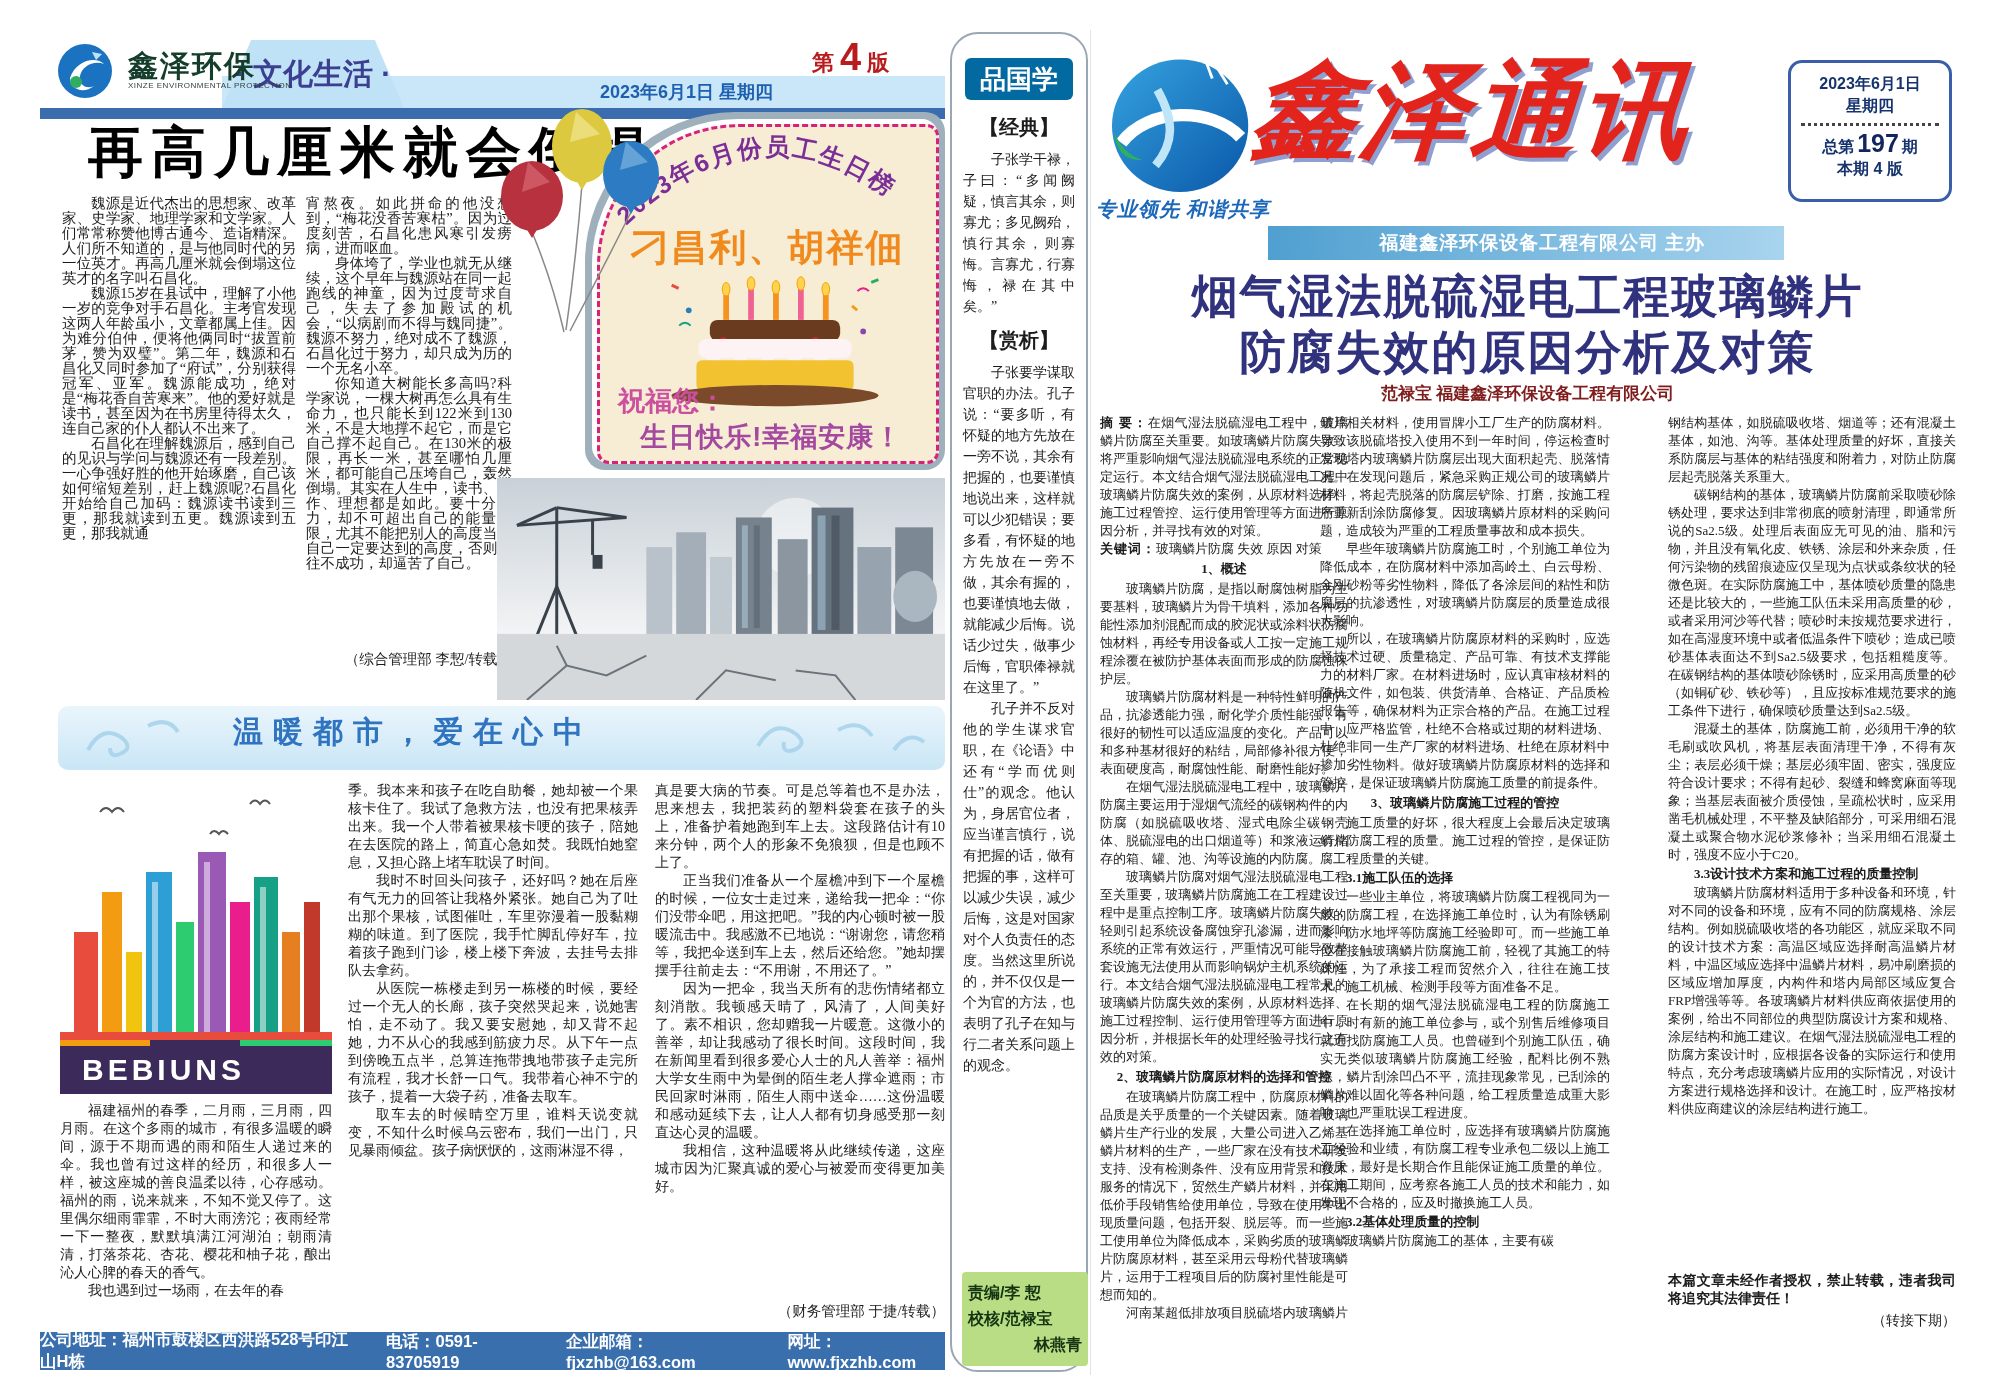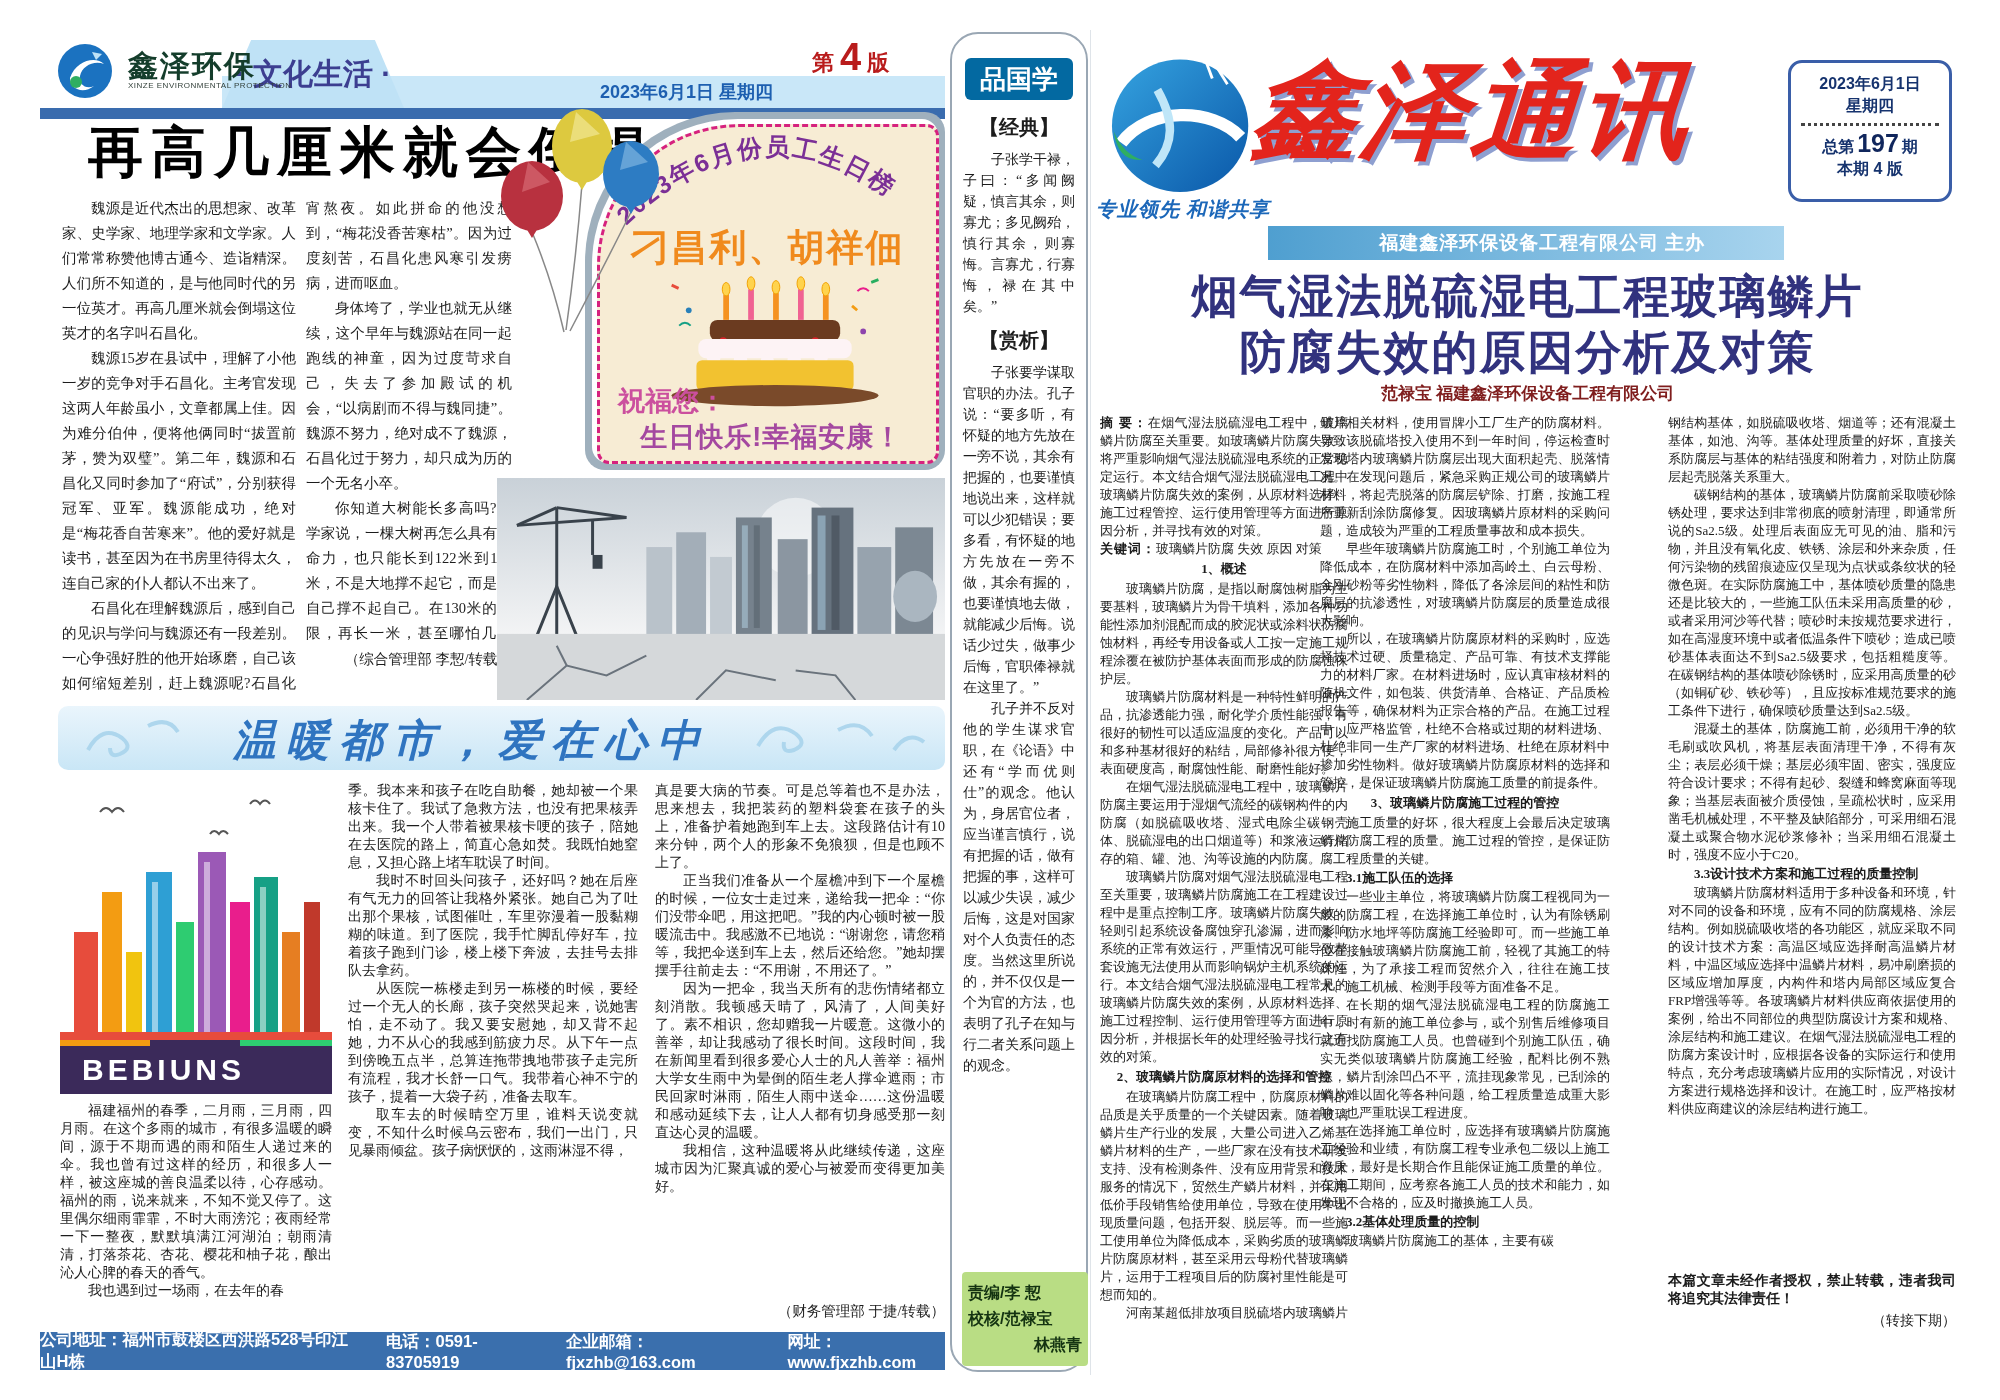--- a/index.html
+++ b/index.html
@@ -20,21 +20,21 @@
   .lp-strip{left:222px;top:76px;width:723px;height:32px;background:#c9e7f8;}
   .lp-date{left:600px;top:80px;width:200px;font-size:18px;font-weight:bold;color:#1d5fb0;}
   .lp-ed{left:812px;top:36px;width:140px;font-size:22px;font-weight:bold;color:#b91c1c;}
   .lp-ed b{font-size:38px;padding:0 6px;}
   .lp-rule{left:40px;top:108px;width:905px;height:11px;background:#3a6cae;}
 
   
   .a1-title{left:88px;top:116px;width:600px;font-size:55px;font-weight:900;letter-spacing:8px;color:#000;}
   .col{position:absolute;overflow:hidden;text-align:justify;}
   .col p{margin:0;}
-  .a1col{font-size:14.5px;line-height:25px;}
+  .a1col{font-size:14.5px;line-height:15px;}
   .attr-line{font-size:14.5px;text-align:right;color:#1c1c1c;}
 
   .para.p{text-indent:2em;}
   .para.cont{text-indent:0;}
   .para.h{font-weight:bold;text-indent:0;text-align:center;margin:2px 0;}
   .para.h2{font-weight:bold;text-indent:2em;margin:1px 0;}
   .para.labeled{text-indent:0;}
   .para.labeled b{letter-spacing:1px;}
 
   
@@ -48,21 +48,21 @@
   .bday-names{position:absolute;left:0;top:96px;width:100%;text-align:center;font-size:37px;font-weight:900;color:#f08a1d;letter-spacing:2px;}
   .bday-cake{position:absolute;left:60px;top:138px;width:230px;height:150px;}
   .bday-wish1{position:absolute;left:18px;top:256px;font-size:27px;font-weight:900;color:#cb4f9e;}
   .bday-wish2{position:absolute;left:10px;top:292px;width:96%;text-align:center;font-size:27px;font-weight:900;color:#a448a0;letter-spacing:1px;}
   .balloons{left:492px;top:100px;width:175px;height:235px;z-index:5;}
 
   
   .photo{left:497px;top:478px;width:448px;height:222px;}
   .banner{left:58px;top:706px;width:887px;height:64px;background:linear-gradient(180deg,#eaf5fc,#c9e6f6);
           border-radius:10px;}
-  .banner-title{position:absolute;left:175px;top:6px;font-size:43px;font-weight:900;font-style:italic;
+  .banner-title{position:absolute;left:175px;top:6px;font-size:30px;font-weight:900;
                 color:#2f74c0;letter-spacing:10px;}
   .banner-swirls{position:absolute;left:0;top:0;width:100%;height:100%;}
 
   
   .a2col{font-size:14px;line-height:18px;}
   .art2-img{left:60px;top:782px;width:272px;height:312px;}
 
   
   .lp-footer{left:40px;top:1332px;width:905px;height:38px;background:#3a6fad;color:#fff;
              display:flex;align-items:center;justify-content:center;gap:34px;

